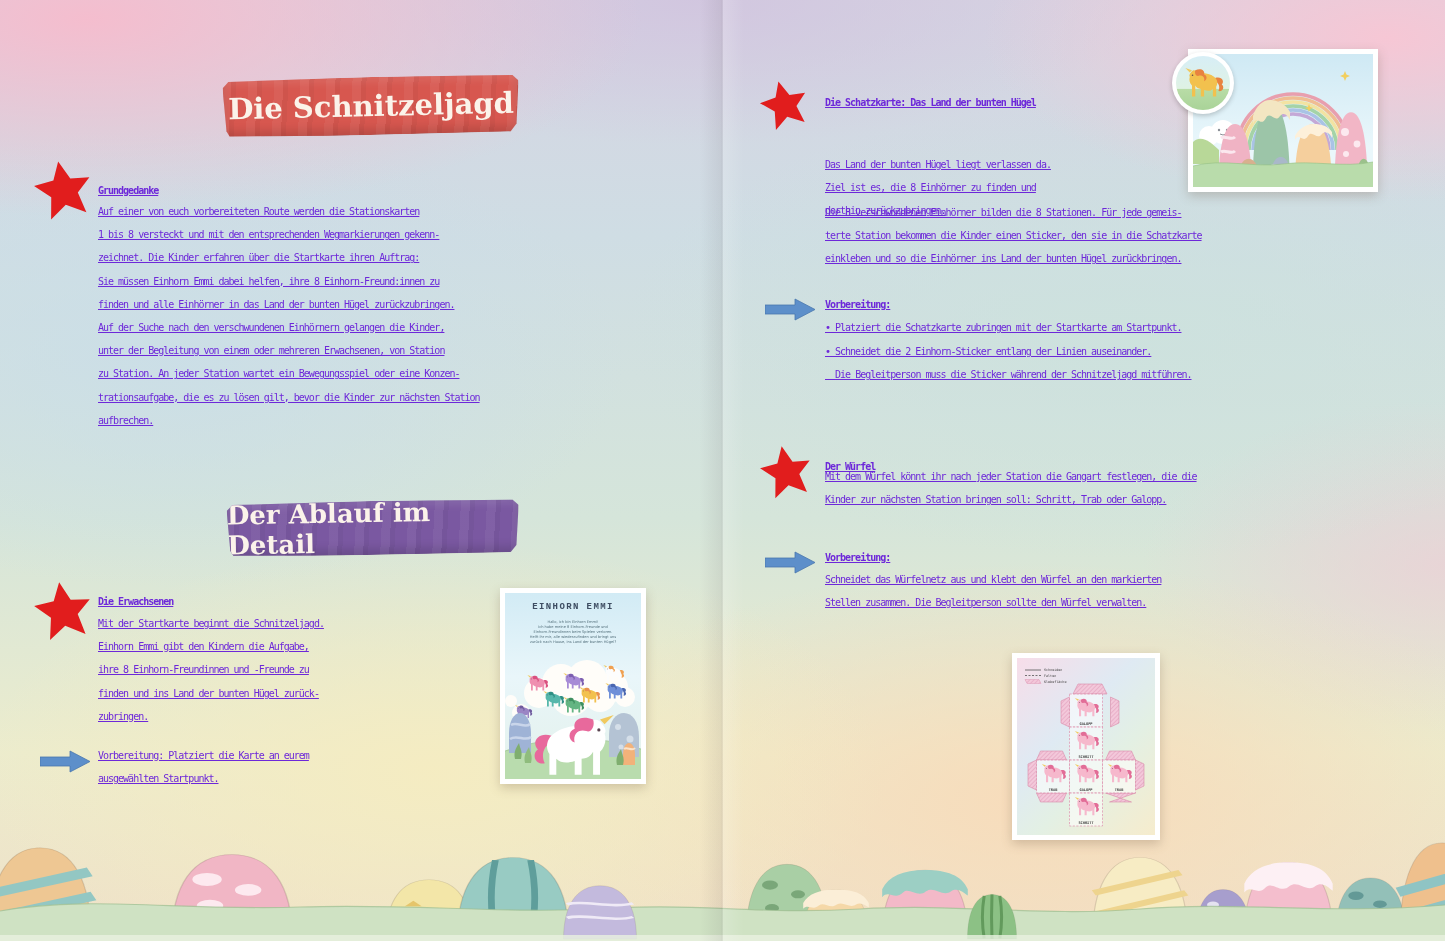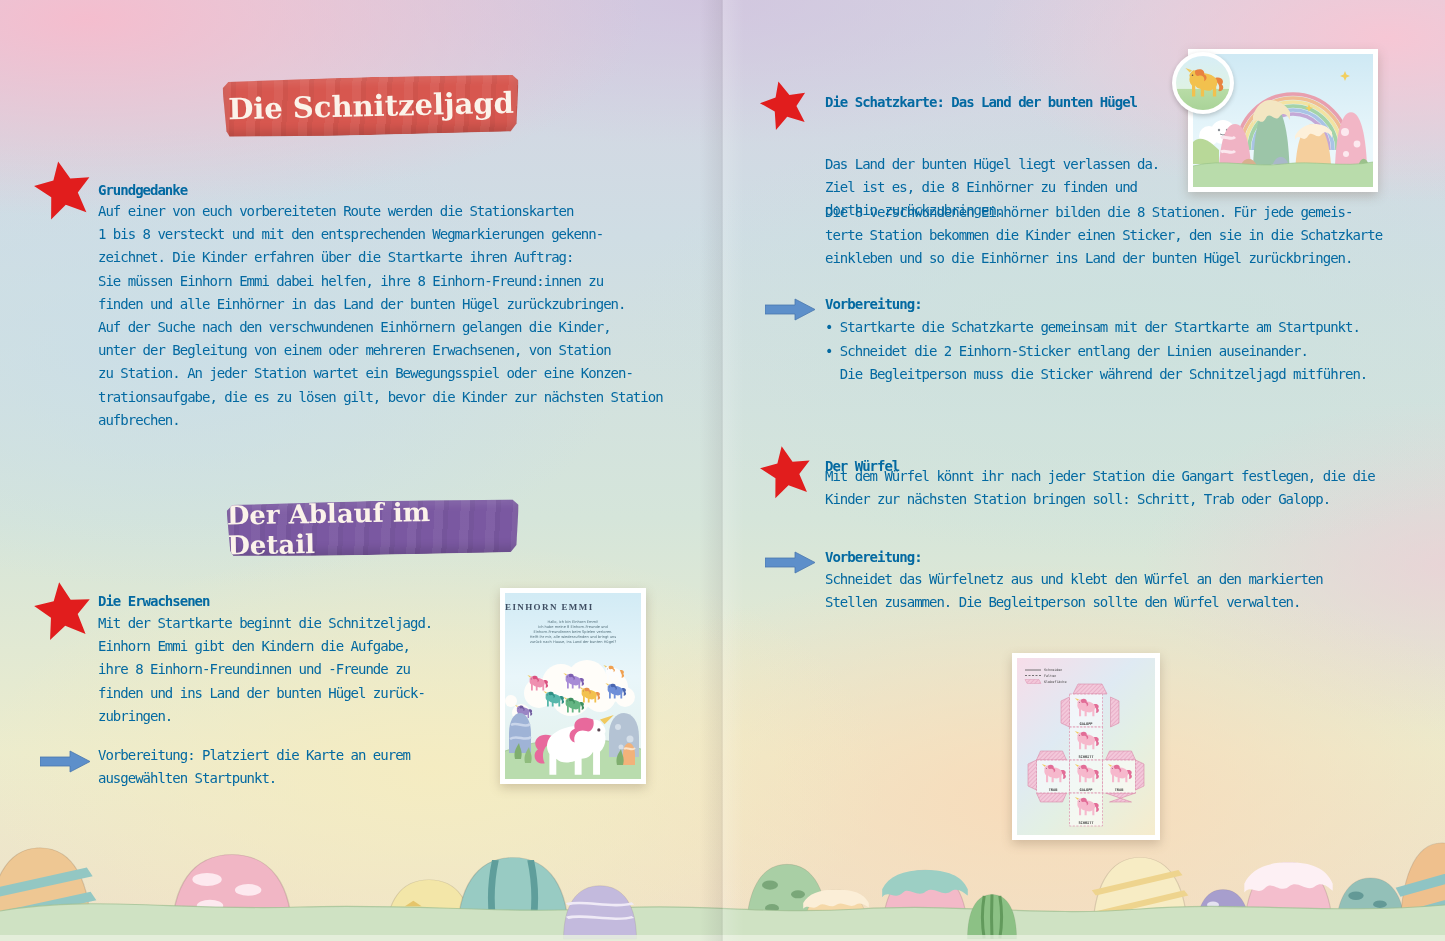--- a/index.html
+++ b/index.html
@@ -19,39 +19,39 @@
       radial-gradient(ellipse 45% 35% at 30% 82%, rgba(245,236,193,.95), rgba(245,236,193,0) 70%),
       radial-gradient(ellipse 50% 35% at 72% 85%, rgba(248,219,186,.95), rgba(248,219,186,0) 72%),
       radial-gradient(ellipse 30% 25% at 100% 60%, rgba(238,205,214,.7), rgba(238,205,214,0) 70%),
       linear-gradient(180deg,#d6d4e2 0%,#cfdde4 25%,#d5e5da 55%,#ececcd 80%,#efe0c8 100%);
   }
   .gutter{
     position:absolute;top:0;bottom:0;left:700px;width:44px;pointer-events:none;
     background:linear-gradient(90deg, rgba(90,80,90,0) 0%, rgba(90,80,90,.10) 48%, rgba(90,80,90,.16) 50%, rgba(255,255,255,.18) 53%, rgba(255,255,255,0) 100%);
   }
   .txt{
-    position:absolute;font-size:14px;line-height:23.2px;letter-spacing:-1px;
-    color:#0369a1;white-space:pre-wrap;
+    position:absolute;font-size:10px;line-height:23.2px;letter-spacing:-1px;
+    color:#6d28d9;white-space:pre-wrap;text-decoration:underline;
   }
   .h{font-weight:700;}
   .banner{
     position:absolute;display:flex;align-items:center;justify-content:center;
     color:#fbf3ea;font-family:"DejaVu Serif",serif;font-weight:700;
     box-shadow:0 4px 7px rgba(80,60,60,.22), inset 0 -6px 10px rgba(0,0,0,.14), inset 0 5px 8px rgba(255,255,255,.10);
     clip-path:polygon(0% 14%,2% 3%,50% 0%,98% 2%,100% 12%,99% 86%,97% 99%,40% 100%,2% 97%,1% 88%);
   }
   .banner .grain{position:absolute;inset:0;background:repeating-linear-gradient(94deg, rgba(255,255,255,.05) 0 9px, rgba(0,0,0,.04) 9px 14px, transparent 14px 26px);}
   .banner span{position:relative;}
   .icon-star{position:absolute;}
   .icon-arrow{position:absolute;}
   .card{position:absolute;background:#ffffff;box-shadow:0 4px 10px rgba(110,90,70,.28);}
   .card-inner{position:relative;overflow:hidden;}
   .sk-inner{width:136px;height:186px;background:linear-gradient(180deg,#d2ebf5 0%,#e9f6fa 45%,#e3f1ea 100%);}
-  .sk-title{position:absolute;top:9px;left:0;right:0;text-align:left;
-    font-family:Liberation Serif, serif;font-size:9px;letter-spacing:1.4px;color:#3e4d62;font-weight:700;}
+  .sk-title{position:absolute;top:9px;left:0;right:0;text-align:center;
+    font-family:Liberation Mono, monospace;font-size:9px;letter-spacing:1.4px;color:#3e4d62;font-weight:700;}
   .sk-body{position:absolute;top:27px;left:6px;right:6px;text-align:center;
     font-size:3.6px;line-height:5px;letter-spacing:0;color:#54707c;white-space:pre-line;font-family:"DejaVu Sans",sans-serif;}
   .map-inner{width:180px;height:133px;background:linear-gradient(180deg,#cfe9f4,#eaf7fb 70%);}
   .sticker{
     position:absolute;left:1172px;top:52px;width:62px;height:62px;border-radius:50%;
     background:#ffffff;box-shadow:0 2px 5px rgba(0,0,0,.2);display:flex;align-items:center;justify-content:center;
   }
   .sticker-inner{width:54px;height:54px;border-radius:50%;overflow:hidden;position:relative;
     background:linear-gradient(180deg,#d7eef6 0%,#dff2e4 60%,#b8dca6 62%,#a9d398 100%);}
   .dice-inner{width:138px;height:177px;background:linear-gradient(135deg,#f7dde9 0%,#dfeaf3 38%,#e3f0e4 62%,#f6eccd 100%);}
@@ -188,21 +188,21 @@
 Ziel ist es, die 8 Einhörner zu finden und
 dorthin zurückzubringen.</div>
   <div class="txt" style="left:825px;top:201px;width:575px;">Die 8 verschwundenen Einhörner bilden die 8 Stationen. Für jede gemeis-
 terte Station bekommen die Kinder einen Sticker, den sie in die Schatzkarte
 einkleben und so die Einhörner ins Land der bunten Hügel zurückbringen.</div>
 
   <svg class="icon-arrow" style="left:765px;top:297px;" width="52" height="25" viewBox="0 0 52 25">
     <use href="#arrowp" fill="#5d8fca" stroke="#4a77ad" stroke-width="0.8"></use>
   </svg>
   <div class="txt h" style="left:825px;top:293px;">Vorbereitung:</div>
-  <div class="txt" style="left:825px;top:316px;width:580px;">• Startkarte die Schatzkarte gemeinsam mit der Startkarte am Startpunkt.</div>
+  <div class="txt" style="left:825px;top:316px;width:580px;">• Platziert die Schatzkarte zubringen mit der Startkarte am Startpunkt.</div>
   <div class="txt" style="left:825px;top:340px;width:580px;">• Schneidet die 2 Einhorn-Sticker entlang der Linien auseinander.
   Die Begleitperson muss die Sticker während der Schnitzeljagd mitführen.</div>
 
   <svg class="icon-star" style="left:760px;top:445px;transform:rotate(-10deg);" width="52" height="52" viewBox="0 0 58 58">
     <use href="#star5" fill="#e11d1d"></use>
   </svg>
   <div class="txt h" style="left:825px;top:455px;">Der Würfel</div>
   <div class="txt" style="left:825px;top:465px;width:580px;">Mit dem Würfel könnt ihr nach jeder Station die Gangart festlegen, die die
 Kinder zur nächsten Station bringen soll: Schritt, Trab oder Galopp.</div>
 

